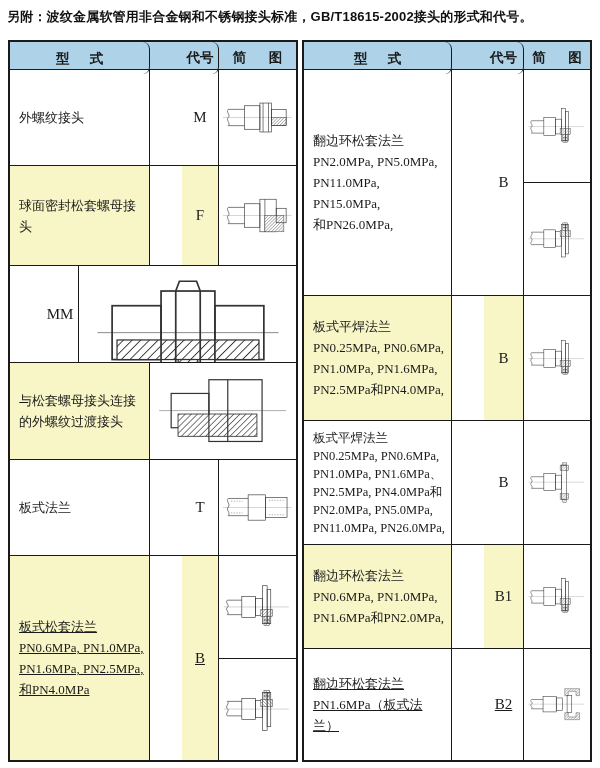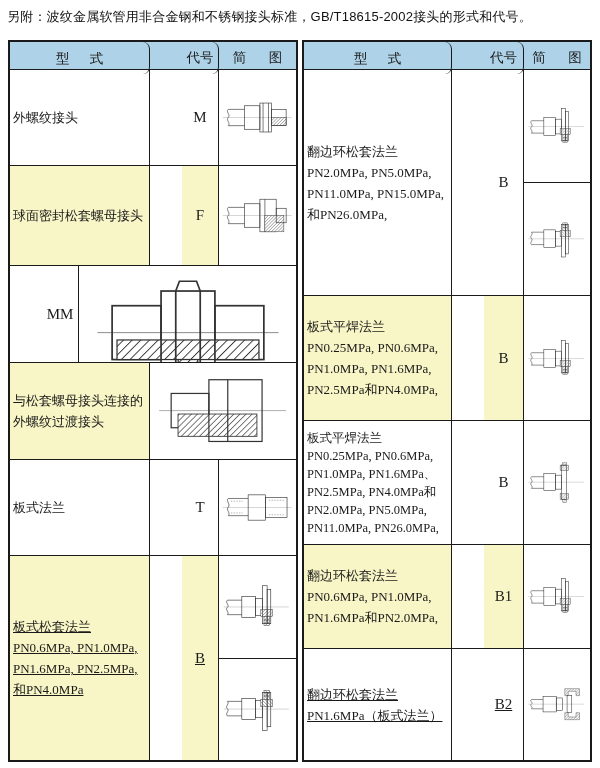--- a/index.html
+++ b/index.html
@@ -4,51 +4,51 @@
 <style>
   html,body{margin:0;padding:0;}
   body{
     width:600px;height:768px;position:relative;
     background:#ffffff;
     font-family:"Liberation Sans","DejaVu Sans",sans-serif;
     color:#1a1a1a;
   }
   .page-title{
     position:absolute;left:7px;top:8px;width:586px;
-    font-size:13px;font-weight:normal;letter-spacing:0.2px;
+    font-size:13px;font-weight:bold;letter-spacing:0.2px;
     color:#111;
   }
   .tables{
     position:absolute;left:8px;top:40px;width:584px;height:722px;
     display:flex;gap:4px;
   }
   .tbl{
     border:2px solid #1a1a1a;box-sizing:border-box;background:#fff;
     display:flex;flex-direction:column;
   }
   .tbl-left{width:290px;}
   .tbl-right{width:290px;}
   .row{display:flex;box-sizing:border-box;border-bottom:1px solid #1a1a1a;}
   .row:last-child{border-bottom:none;text-decoration:underline;}
   .cell{
     box-sizing:border-box;border-right:1px solid #1a1a1a;
     display:flex;align-items:center;overflow:hidden;
   }
   .cell:last-child{border-right:none;}
-  .c-type{width:140px;padding:6px 5px 6px 3px;
+  .c-type{width:140px;padding:6px 5px 6px 9px;
     font-size:13px;line-height:21px;white-space:pre-line;
     font-family:"Liberation Serif","DejaVu Serif",serif;}
   .tight .c-type{line-height:18px;font-size:12.5px;}
   .c-code{width:37px;justify-content:center;
     font-family:"Liberation Serif","DejaVu Serif",serif;
     font-size:15px;margin-left:32px;}
   .c-diag{flex:1;flex-direction:column;align-items:stretch;padding:0;}
   .head{background:#aed3e8;}
   .head .cell{justify-content:center;padding:16px;
-    font-size:13.5px;white-space:pre;font-weight:normal;border-radius:7px;}
+    font-size:13.5px;white-space:pre;font-weight:bold;border-radius:7px;}
   .hl{background:#f8f6c6;}
   .sub{flex:1;display:flex;align-items:center;justify-content:center;
     border-bottom:1px solid #1a1a1a;box-sizing:border-box;}
   .sub:last-child{border-bottom:none;}
   .dwrap{flex:1;display:flex;align-items:center;justify-content:center;}
   .dsvg{width:94%;max-height:96%;display:block;}
   .ln{stroke:#333;stroke-width:1.4;fill:none;}
   .cl{stroke:#888;stroke-width:0.8;fill:none;}
   .dash{stroke:#555;stroke-width:1;fill:none;stroke-dasharray:3,3;}
 </style>

